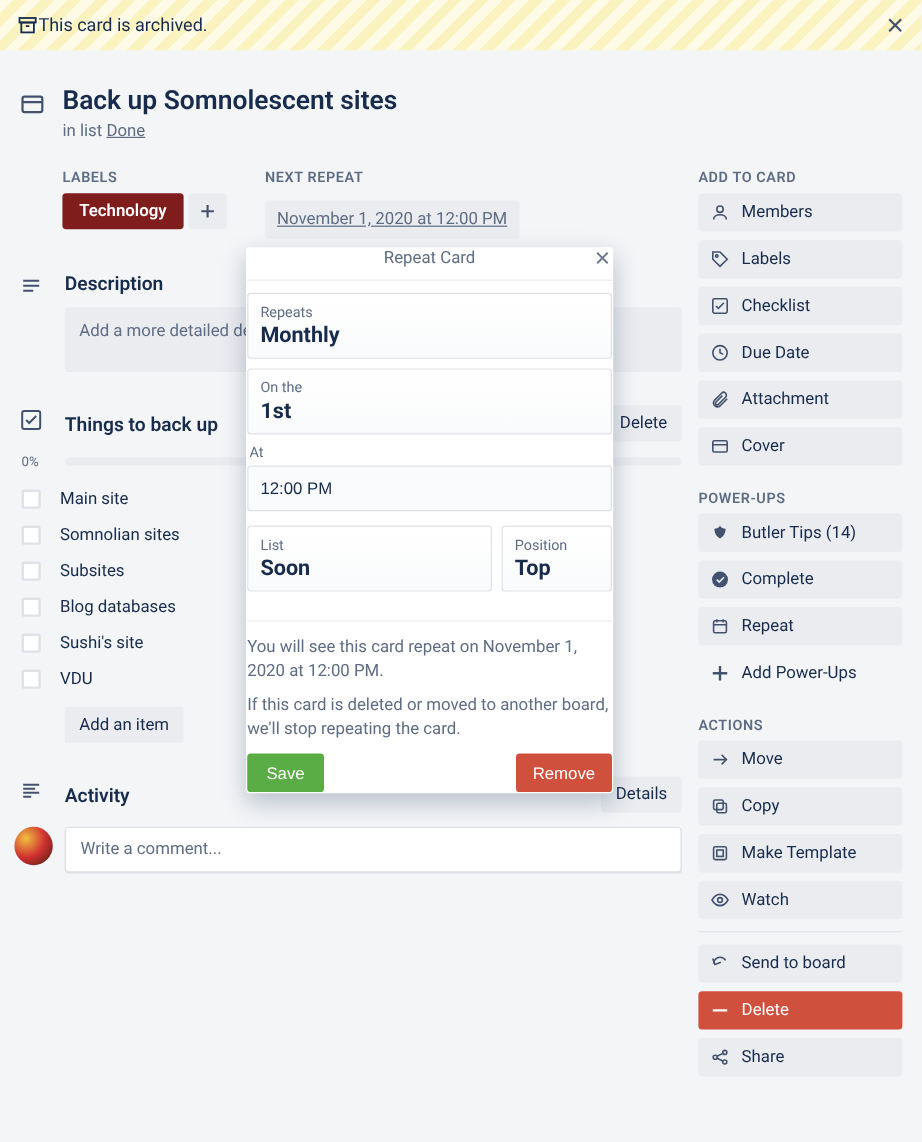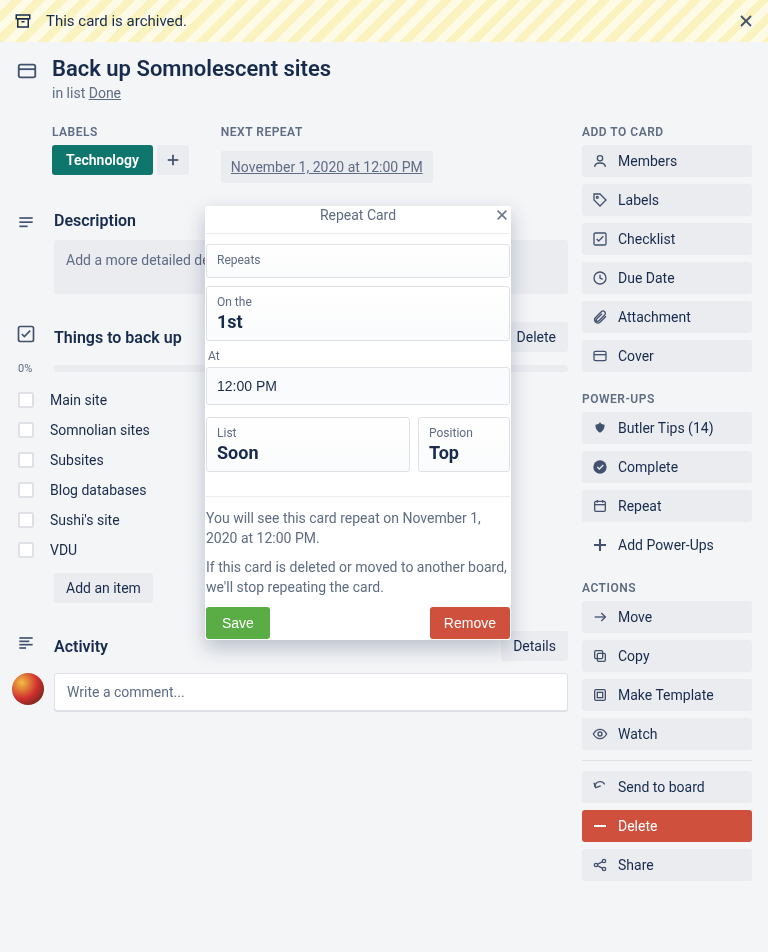--- a/index.html
+++ b/index.html
@@ -14,37 +14,37 @@
     position: relative;
   }
   .archived-banner {
     background: repeating-linear-gradient(135deg, #fdfae5 0, #fdfae5 8px, #faf3c0 8px, #faf3c0 16px);
     padding: 12px 14px;
     display: flex;
     align-items: center;
     justify-content: space-between;
     color: #172b4d;
   }
-  .archived-banner .left { display: flex; align-items: center; gap: 14px; }
+  .archived-banner .left { display: flex; align-items: center; }
   .archived-banner .msg { font-size: 15px; }
-  .card-body { padding: 8px 16px 20px 16px; }
+  .card-body { padding: 24px 16px 20px 16px; }
   .title-row { display: flex; align-items: flex-start; gap: 14px; margin-top: 6px; }
   .title-col { flex: 1; }
   h1.card-title { font-size: 22px; font-weight: 600; color: #172b4d; }
   .in-list { font-size: 14px; color: #5e6c84; margin-top: 4px; display: inline-block; margin-left: 0; }
   .in-list .list-link { text-decoration: underline; color: #5e6c84; }
   .columns { display: flex; margin-top: 24px; gap: 14px; }
   .main-col { flex: 1; min-width: 0; }
   .side-col { width: 170px; flex: 0 0 170px; }
   .section-label { font-size: 12px; font-weight: 600; color: #5e6c84; text-transform: uppercase; letter-spacing: 0.5px; margin-bottom: 6px; }
   .labels-row { display: flex; gap: 32px; }
   .labels-cell, .next-repeat-cell { }
   .label-chips { display: flex; gap: 4px; align-items: stretch; margin-top: 6px; }
   .label-chip {
-    background: #0f766e;
+    background: #7f1d1d;
     color: #fff;
     font-size: 14px;
     font-weight: 600;
     padding: 7px 14px;
     border-radius: 3px;
     cursor: pointer;
     text-align: right;
   }
   .add-label-btn {
     background: #ebecf0;
@@ -529,20 +529,21 @@
     <span class="popover-close">
       <svg width="14" height="14" viewBox="0 0 16 16" stroke="#6b778c" stroke-width="1.8">
           <line x1="3" y1="3" x2="13" y2="13"></line>
           <line x1="13" y1="3" x2="3" y2="13"></line>
         </svg>
     </span>
   </div>
 
   <div class="popover-field">
     <div class="fld-label">Repeats</div>
+    <div class="fld-value">Monthly</div>
   </div>
   <div class="popover-field">
     <div class="fld-label">On the</div>
     <div class="fld-value">1st</div>
   </div>
 
   <div class="popover-plain-label">At</div>
   <input class="popover-input" value="12:00 PM" style="">
 
 

